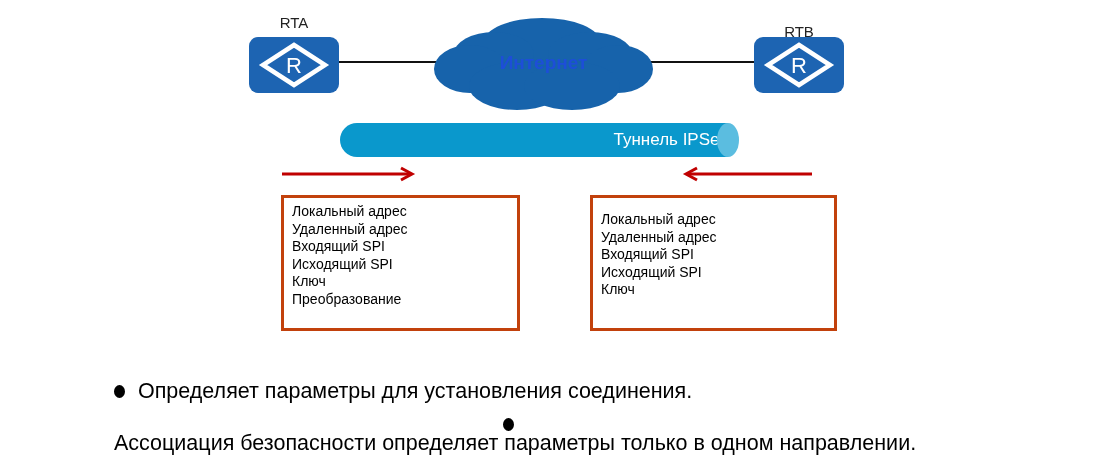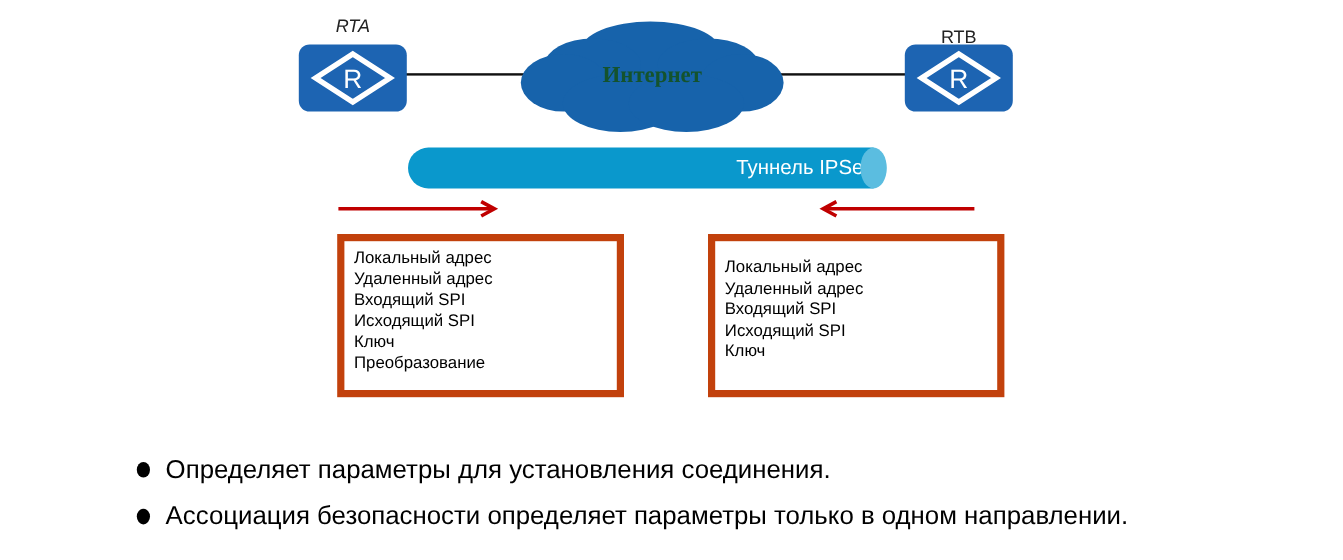--- a/index.html
+++ b/index.html
@@ -2,36 +2,36 @@
 <html><head>
 <meta charset="utf-8">
 <style>
   html, body { margin: 0; padding: 0; background: #ffffff; }
   body { width: 1119px; height: 467px; position: relative; overflow: hidden; font-family: "Liberation Sans", sans-serif; color: #000; }
   .abs { position: absolute; }
   .router-label { font-size: 15px; color: #222; text-align: center; width: 90px; }
   .router { width: 90px; height: 56px; border-radius: 9px; background: #1d64b2; }
   .router svg { display: block; }
   .link-line { height: 2px; background: #111; }
-  .cloud-text { font-family: Liberation Serif, serif; font-weight: bold; font-size: 19px; color: #14532d; text-align: center; width: 223px; }
+  .cloud-text { font-family: Liberation Sans, sans-serif; font-weight: bold; font-size: 19px; color: #1d4ed8; text-align: center; width: 223px; }
   .tunnel { height: 34px; background: #0a98cc; border-radius: 17px 0 0 17px; }
   .tunnel-cap { width: 22px; height: 34px; border-radius: 50%; background: #5bbde0; }
   .tunnel-text { font-size: 17px; color: #ffffff; text-align: right; line-height: 34px; }
-  .sa-box { border: 6px solid #c2410c; box-sizing: border-box; font-size: 14px; line-height: 17.6px; padding: 0 8px; }
+  .sa-box { border: 3px solid #c2410c; box-sizing: border-box; font-size: 14px; line-height: 17.6px; padding: 0 8px; }
   .sa-box div { white-space: nowrap; }
   .bullet { font-size: 21.5px; display: flex; align-items: center; white-space: nowrap; }
   .bullet-dot { width: 11px; height: 13px; border-radius: 50%; background: #000; margin-right: 13px; }
 </style>
 </head>
 <body>
 
 <div class="abs link-line" style="left:338px; top:61px; width:100px;"></div>
 <div class="abs link-line" style="left:650px; top:61px; width:106px;"></div>
 
-<div class="abs router-label" style="left:249px; top:14px;font-style:italic;">RTA</div>
+<div class="abs router-label" style="left:249px; top:14px;">RTA</div>
 <div class="abs router" style="left:249px; top:37px;">
   <svg width="90" height="56" viewBox="0 0 90 56">
     <polygon points="45,8 76,28 45,48 14,28" fill="none" stroke="#fff" stroke-width="4.5" stroke-linejoin="miter"></polygon>
     <text x="45" y="36" text-anchor="middle" font-family="Liberation Sans, sans-serif" font-size="22" fill="#fff">R</text>
   </svg>
 </div>
 
 <div class="abs router-label" style="left:754px; top:23px;">RTB</div>
 <div class="abs router" style="left:754px; top:37px;">
   <svg width="90" height="56" viewBox="0 0 90 56">
@@ -84,16 +84,16 @@
   <div>Удаленный адрес</div>
   <div>Входящий SPI</div>
   <div>Исходящий SPI</div>
   <div>Ключ</div>
 </div>
 
 <div class="abs bullet" style="left:114px; top:369px;margin-top:10px;">
   <span class="bullet-dot"></span>
   <span>Определяет параметры для установления соединения.</span>
 </div>
-<div class="abs bullet" style="left:114px; top:418px;">
+<div class="abs bullet" style="left:114px; top:418px;flex-direction:column;">
   <span class="bullet-dot"></span>
   <span>Ассоциация безопасности определяет параметры только в одном направлении.</span>
 </div>
 
 </body></html>

